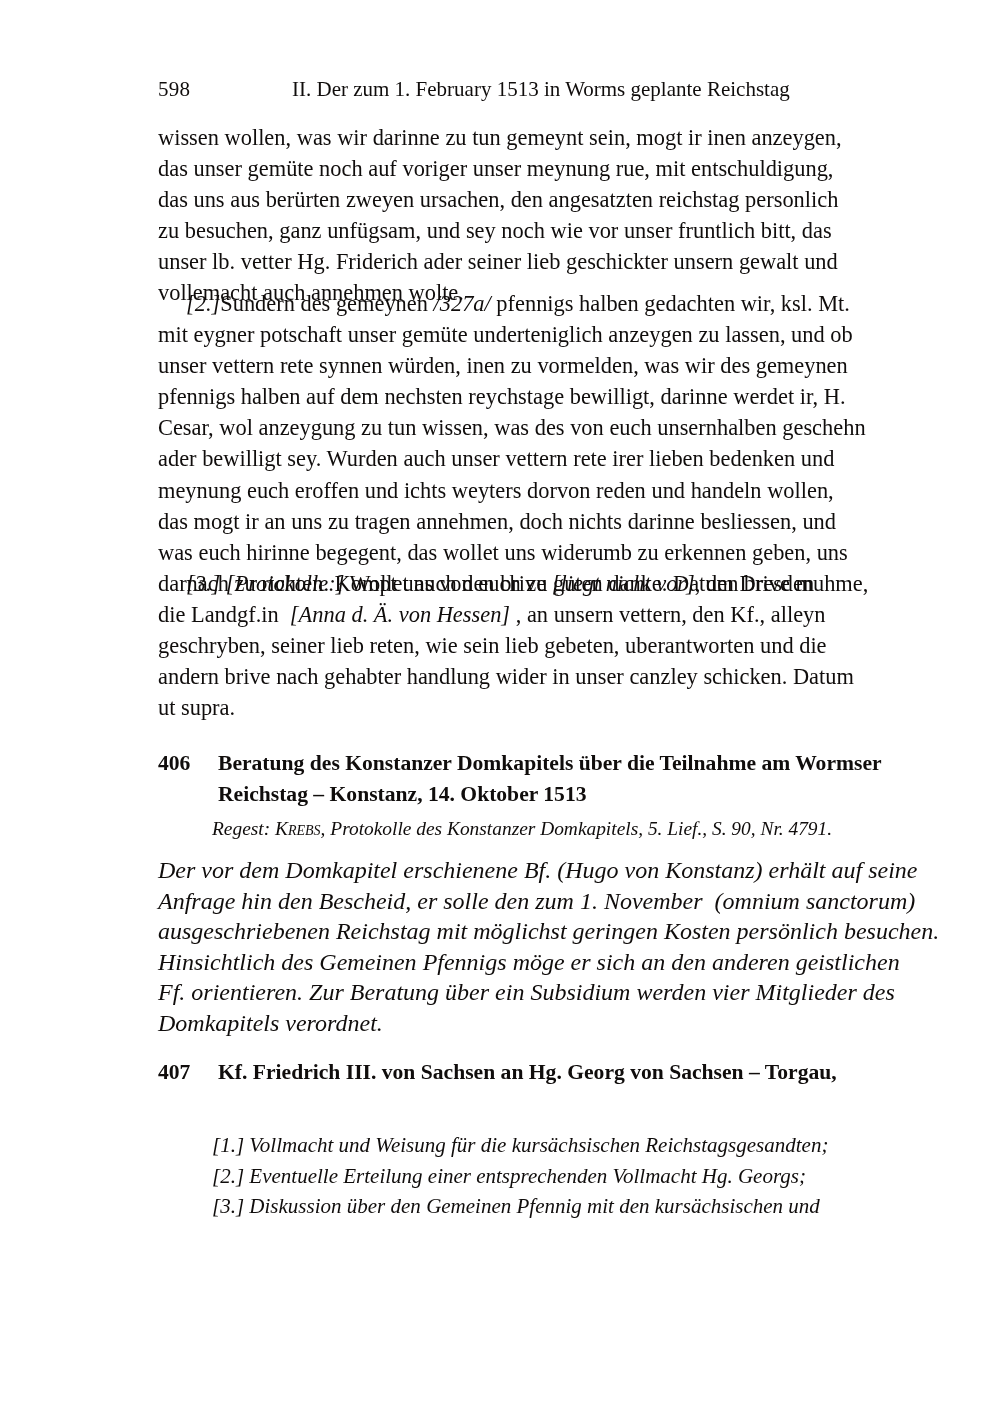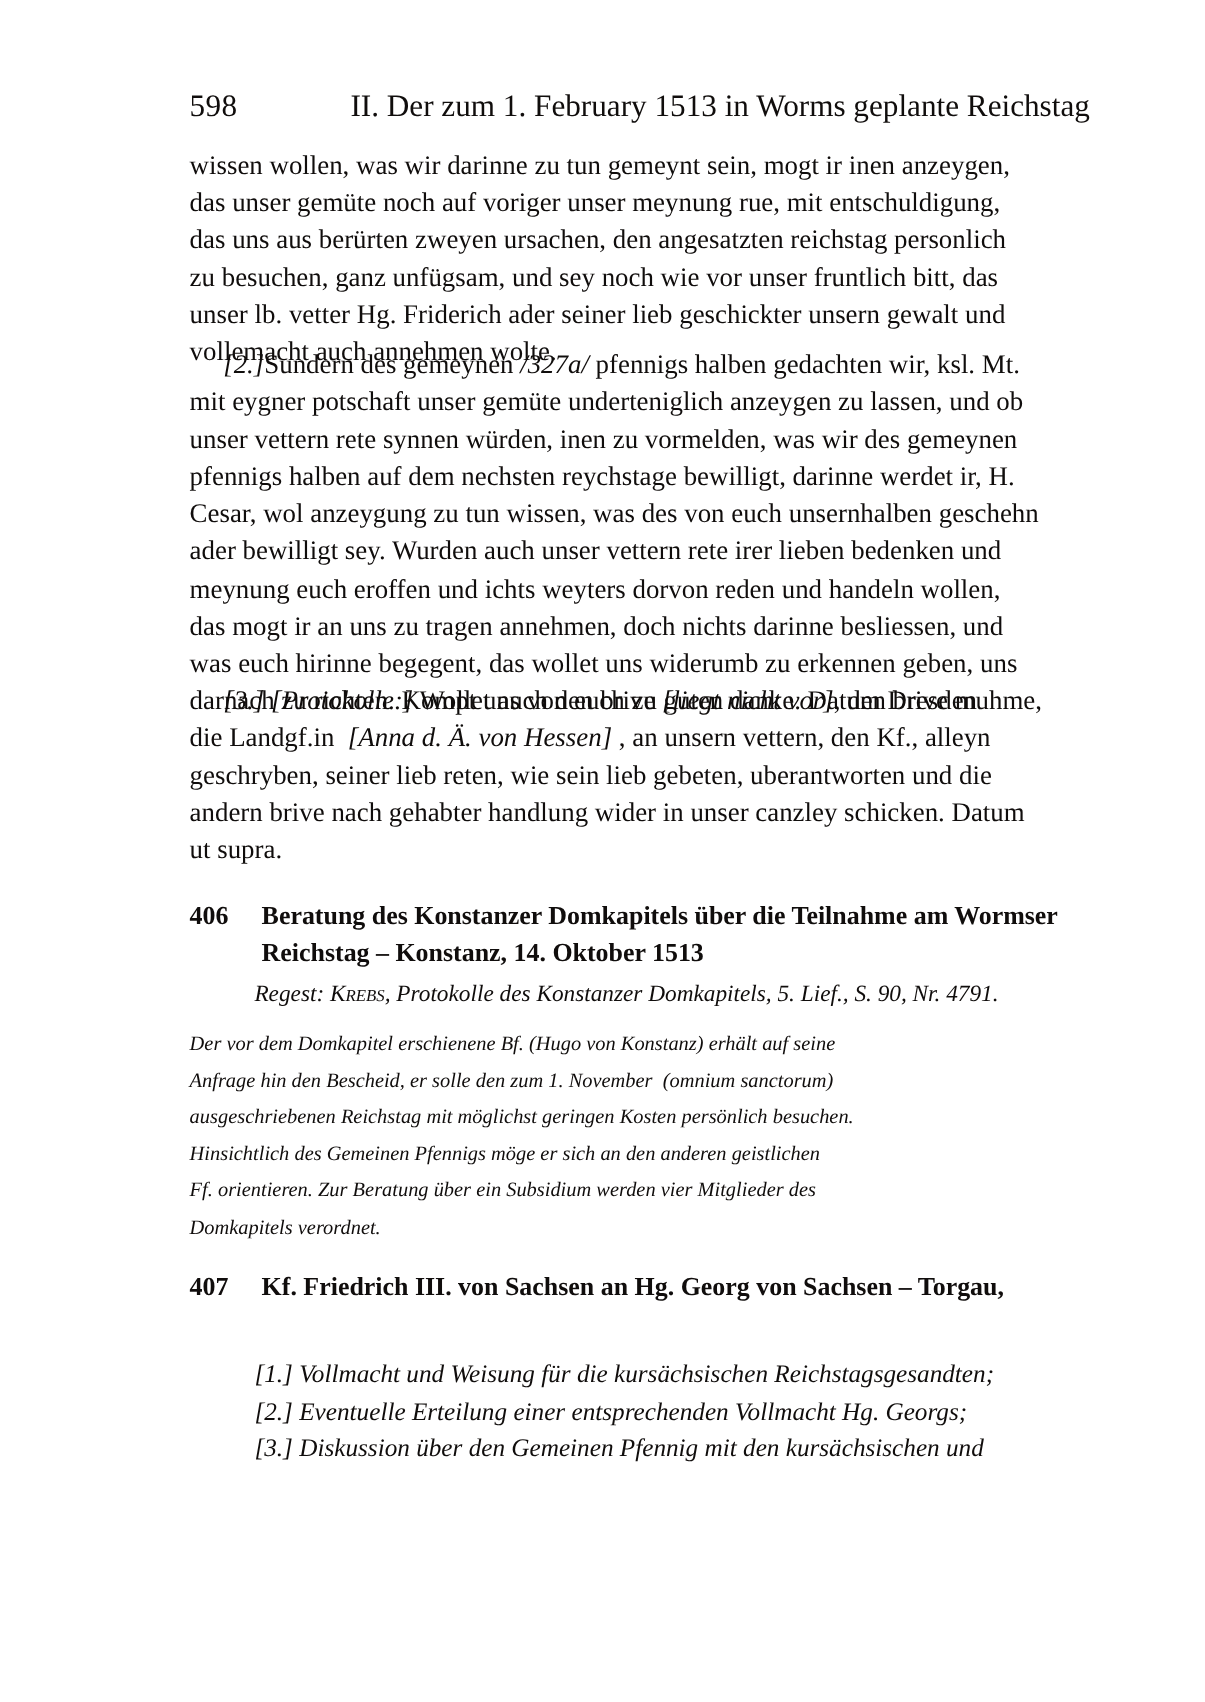--- a/index.html
+++ b/index.html
@@ -25,21 +25,21 @@
     width: 754px;
   }
 
   
   .runhead {
     position: absolute;
     left: 0;
     top: 76px;
     width: 754px;
     height: 26px;
-    font-size: 26px;
+    font-size: 21px;
     line-height: 26px;
     white-space: nowrap;
   }
   .runhead .folio {
     position: absolute;
     left: 0;
     top: 0;
     letter-spacing: 0.3px;
   }
   .runhead .title {
@@ -116,21 +116,21 @@
     font-style: italic;
     white-space: nowrap;
   }
 
   
   .summary {
     position: absolute;
     left: 0;
     width: 754px;
     font-style: italic;
-    font-size: 17px;
+    font-size: 24px;
     line-height: 30.6px;
   }
   .summary .ln.just > span { font-style: italic; }
 
   
   .toc {
     position: absolute;
     left: 54px;
     width: 700px;
     font-style: italic;

